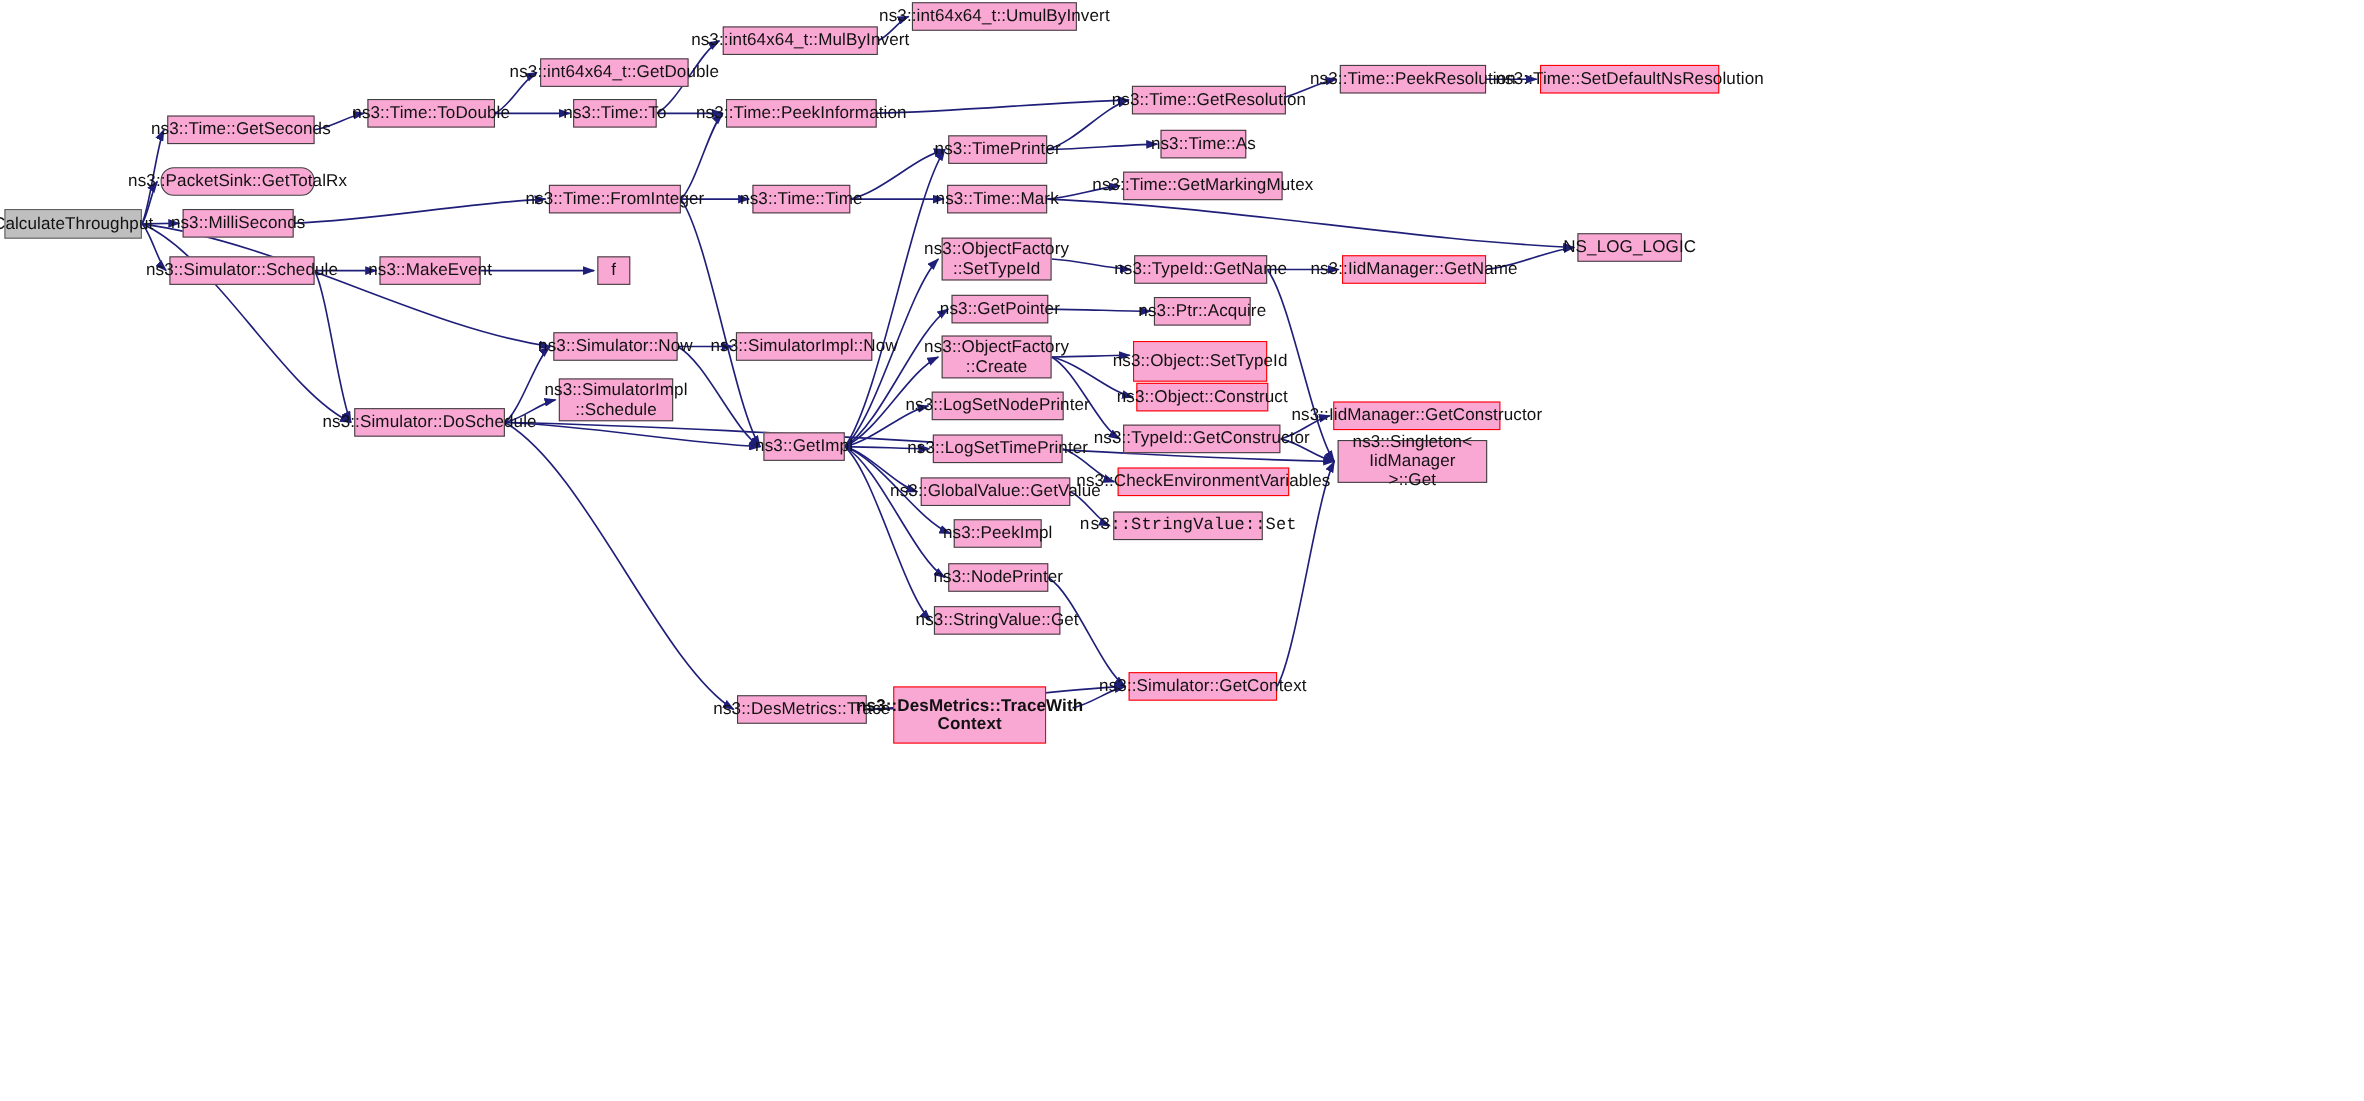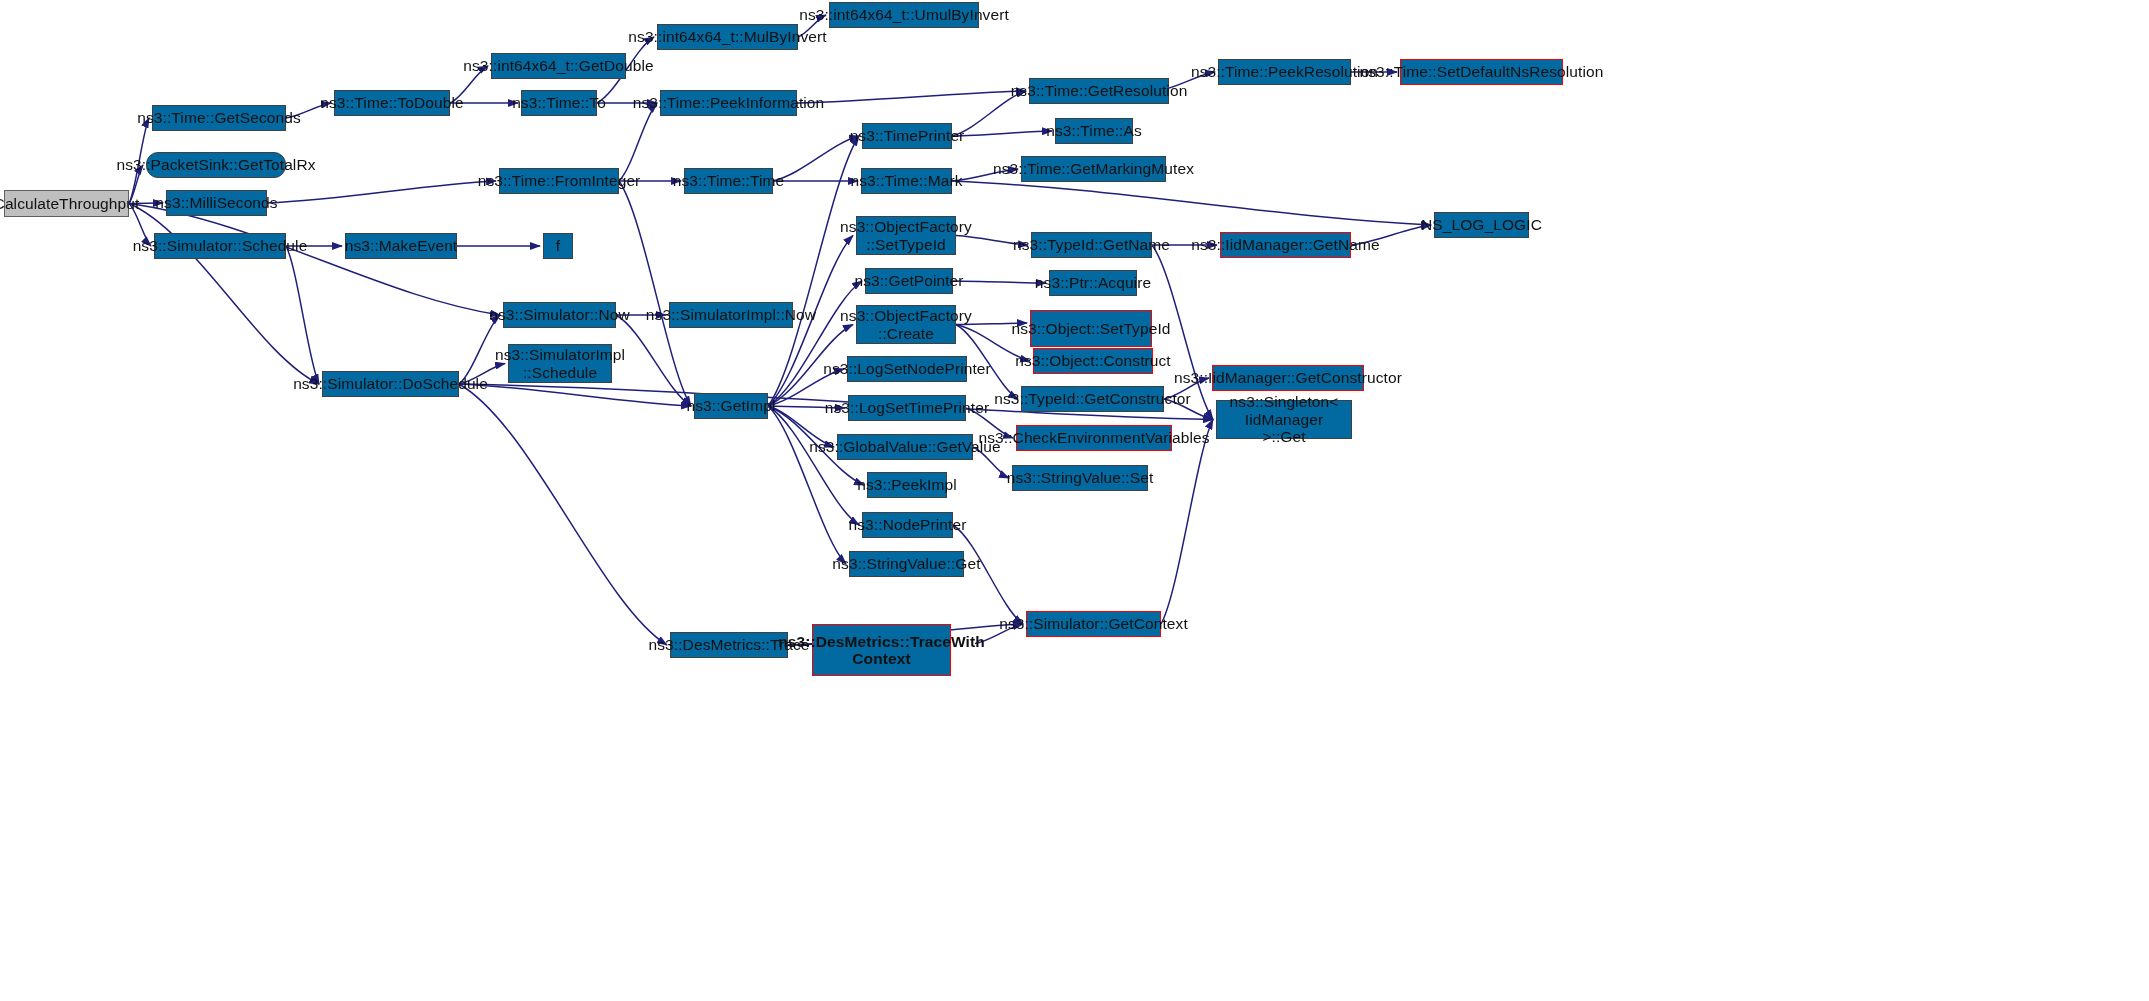--- a/index.html
+++ b/index.html
@@ -23,21 +23,21 @@
     pointer-events: none;
   }
   .node {
     position: absolute;
     box-sizing: border-box;
     display: flex;
     align-items: center;
     justify-content: center;
     text-align: center;
     border: 1.6px solid #404040;
-    background: #0369a1;
+    background: #f9a8d4;
     color: #111111;
     font-size: 15.5px;
     line-height: 1.12;
     letter-spacing: 0.1px;
     white-space: pre-line;
     padding: 0 3px;
     z-index: 5;
   }
   .node.red {
     border-color: #ff0000;
@@ -124,21 +124,21 @@
         <path d="M 1161 624 C 1179.2 591.2800000000001, 1196.36 452.22, 1213 419.5" fill="none" stroke="#1f1f7a" stroke-width="1.5" marker-end="url(#arrow)"></path>
       </g>
   </svg>
   <div id="node-group">
       <div class="node current" style="left: 4px; top: 190px; width: 125px; height: 27px;">CalculateThroughput</div>
       <div class="node" style="left: 152px; top: 105px; width: 134px; height: 26px;">ns3::Time::GetSeconds</div>
       <div class="node" style="left: 146px; top: 152px; width: 140px; height: 26px; border-radius: 12px;">ns3::PacketSink::GetTotalRx</div>
       <div class="node" style="left: 166px; top: 190px; width: 101px; height: 26px;">ns3::MilliSeconds</div>
       <div class="node" style="left: 154px; top: 233px; width: 132px; height: 26px;">ns3::Simulator::Schedule</div>
       <div class="node" style="left: 334px; top: 90px; width: 116px; height: 26px;">ns3::Time::ToDouble</div>
-      <div class="node" style="left: 345px; top: 233px; width: 112px; height: 26px;">ns3::MakeEvent</div>
+      <div class="node" style="left: 345px; top: 233px; width: 92px; height: 26px;">ns3::MakeEvent</div>
       <div class="node" style="left: 322px; top: 371px; width: 137px; height: 26px;">ns3::Simulator::DoSchedule</div>
       <div class="node" style="left: 491px; top: 53px; width: 135px; height: 26px;">ns3::int64x64_t::GetDouble</div>
       <div class="node" style="left: 521px; top: 90px; width: 76px; height: 26px;">ns3::Time::To</div>
       <div class="node" style="left: 499px; top: 168px; width: 120px; height: 26px;">ns3::Time::FromInteger</div>
       <div class="node" style="left: 543px; top: 233px; width: 30px; height: 26px;">f</div>
       <div class="node" style="left: 503px; top: 302px; width: 113px; height: 26px;">ns3::Simulator::Now</div>
       <div class="node" style="left: 508px; top: 344px; width: 104px; height: 39px;">ns3::SimulatorImpl
 ::Schedule</div>
       <div class="node" style="left: 657px; top: 24px; width: 141px; height: 26px;">ns3::int64x64_t::MulByInvert</div>
       <div class="node" style="left: 660px; top: 90px; width: 137px; height: 26px;">ns3::Time::PeekInformation</div>
@@ -164,21 +164,21 @@
 Context</div>
       <div class="node" style="left: 1029px; top: 78px; width: 140px; height: 26px;">ns3::Time::GetResolution</div>
       <div class="node" style="left: 1055px; top: 118px; width: 78px; height: 26px;">ns3::Time::As</div>
       <div class="node" style="left: 1021px; top: 156px; width: 145px; height: 26px;">ns3::Time::GetMarkingMutex</div>
       <div class="node" style="left: 1031px; top: 232px; width: 121px; height: 26px;">ns3::TypeId::GetName</div>
       <div class="node" style="left: 1049px; top: 270px; width: 88px; height: 26px;">ns3::Ptr::Acquire</div>
       <div class="node red" style="left: 1030px; top: 310px; width: 122px; height: 37px;">ns3::Object::SetTypeId</div>
       <div class="node red" style="left: 1033px; top: 348px; width: 120px; height: 26px;">ns3::Object::Construct</div>
       <div class="node" style="left: 1021px; top: 386px; width: 143px; height: 26px;">ns3::TypeId::GetConstructor</div>
       <div class="node red" style="left: 1016px; top: 425px; width: 156px; height: 26px;">ns3::CheckEnvironmentVariables</div>
-      <div class="node" style="left: 1012px; top: 465px; width: 136px; height: 26px;">ns3::StringValue::Set</div>
+      <div class="node" style="left: 1012px; top: 465px; width: 136px; height: 26px; font-family: Liberation Mono, monospace;">ns3::StringValue::Set</div>
       <div class="node red" style="left: 1026px; top: 611px; width: 135px; height: 26px;">ns3::Simulator::GetContext</div>
       <div class="node" style="left: 1218px; top: 59px; width: 133px; height: 26px;">ns3::Time::PeekResolution</div>
       <div class="node red" style="left: 1220px; top: 232px; width: 131px; height: 26px;">ns3::IidManager::GetName</div>
       <div class="node red" style="left: 1212px; top: 365px; width: 152px; height: 26px;">ns3::IidManager::GetConstructor</div>
       <div class="node" style="left: 1216px; top: 400px; width: 136px; height: 39px;">ns3::Singleton&lt; IidManager
 &gt;::Get</div>
       <div class="node red" style="left: 1400px; top: 59px; width: 163px; height: 26px;">ns3::Time::SetDefaultNsResolution</div>
       <div class="node" style="left: 1434px; top: 212px; width: 95px; height: 26px;">NS_LOG_LOGIC</div>
     </div>
 </div>

